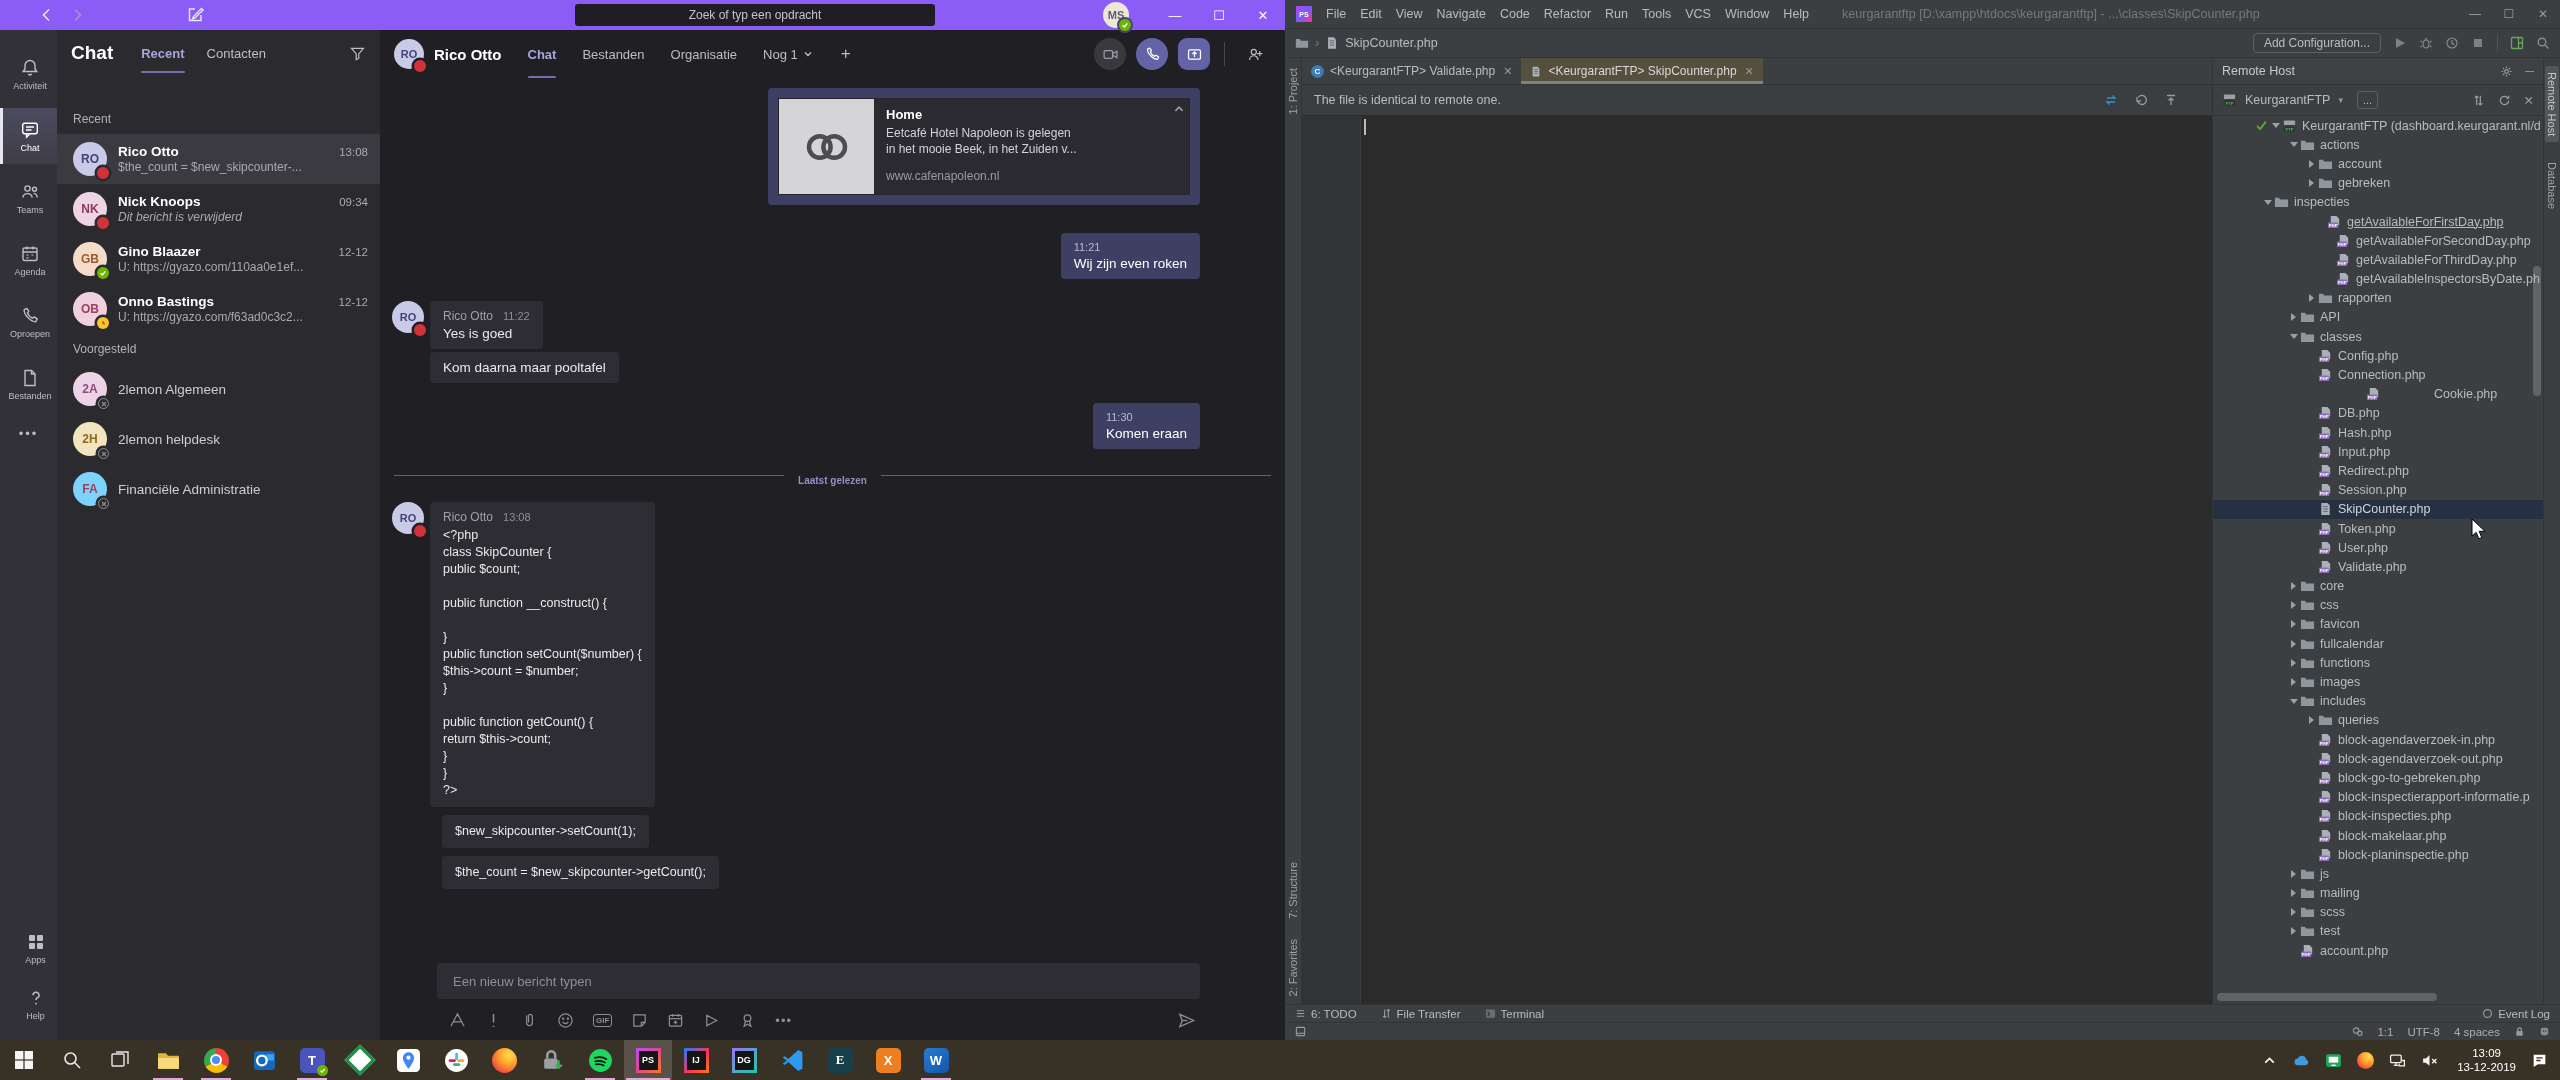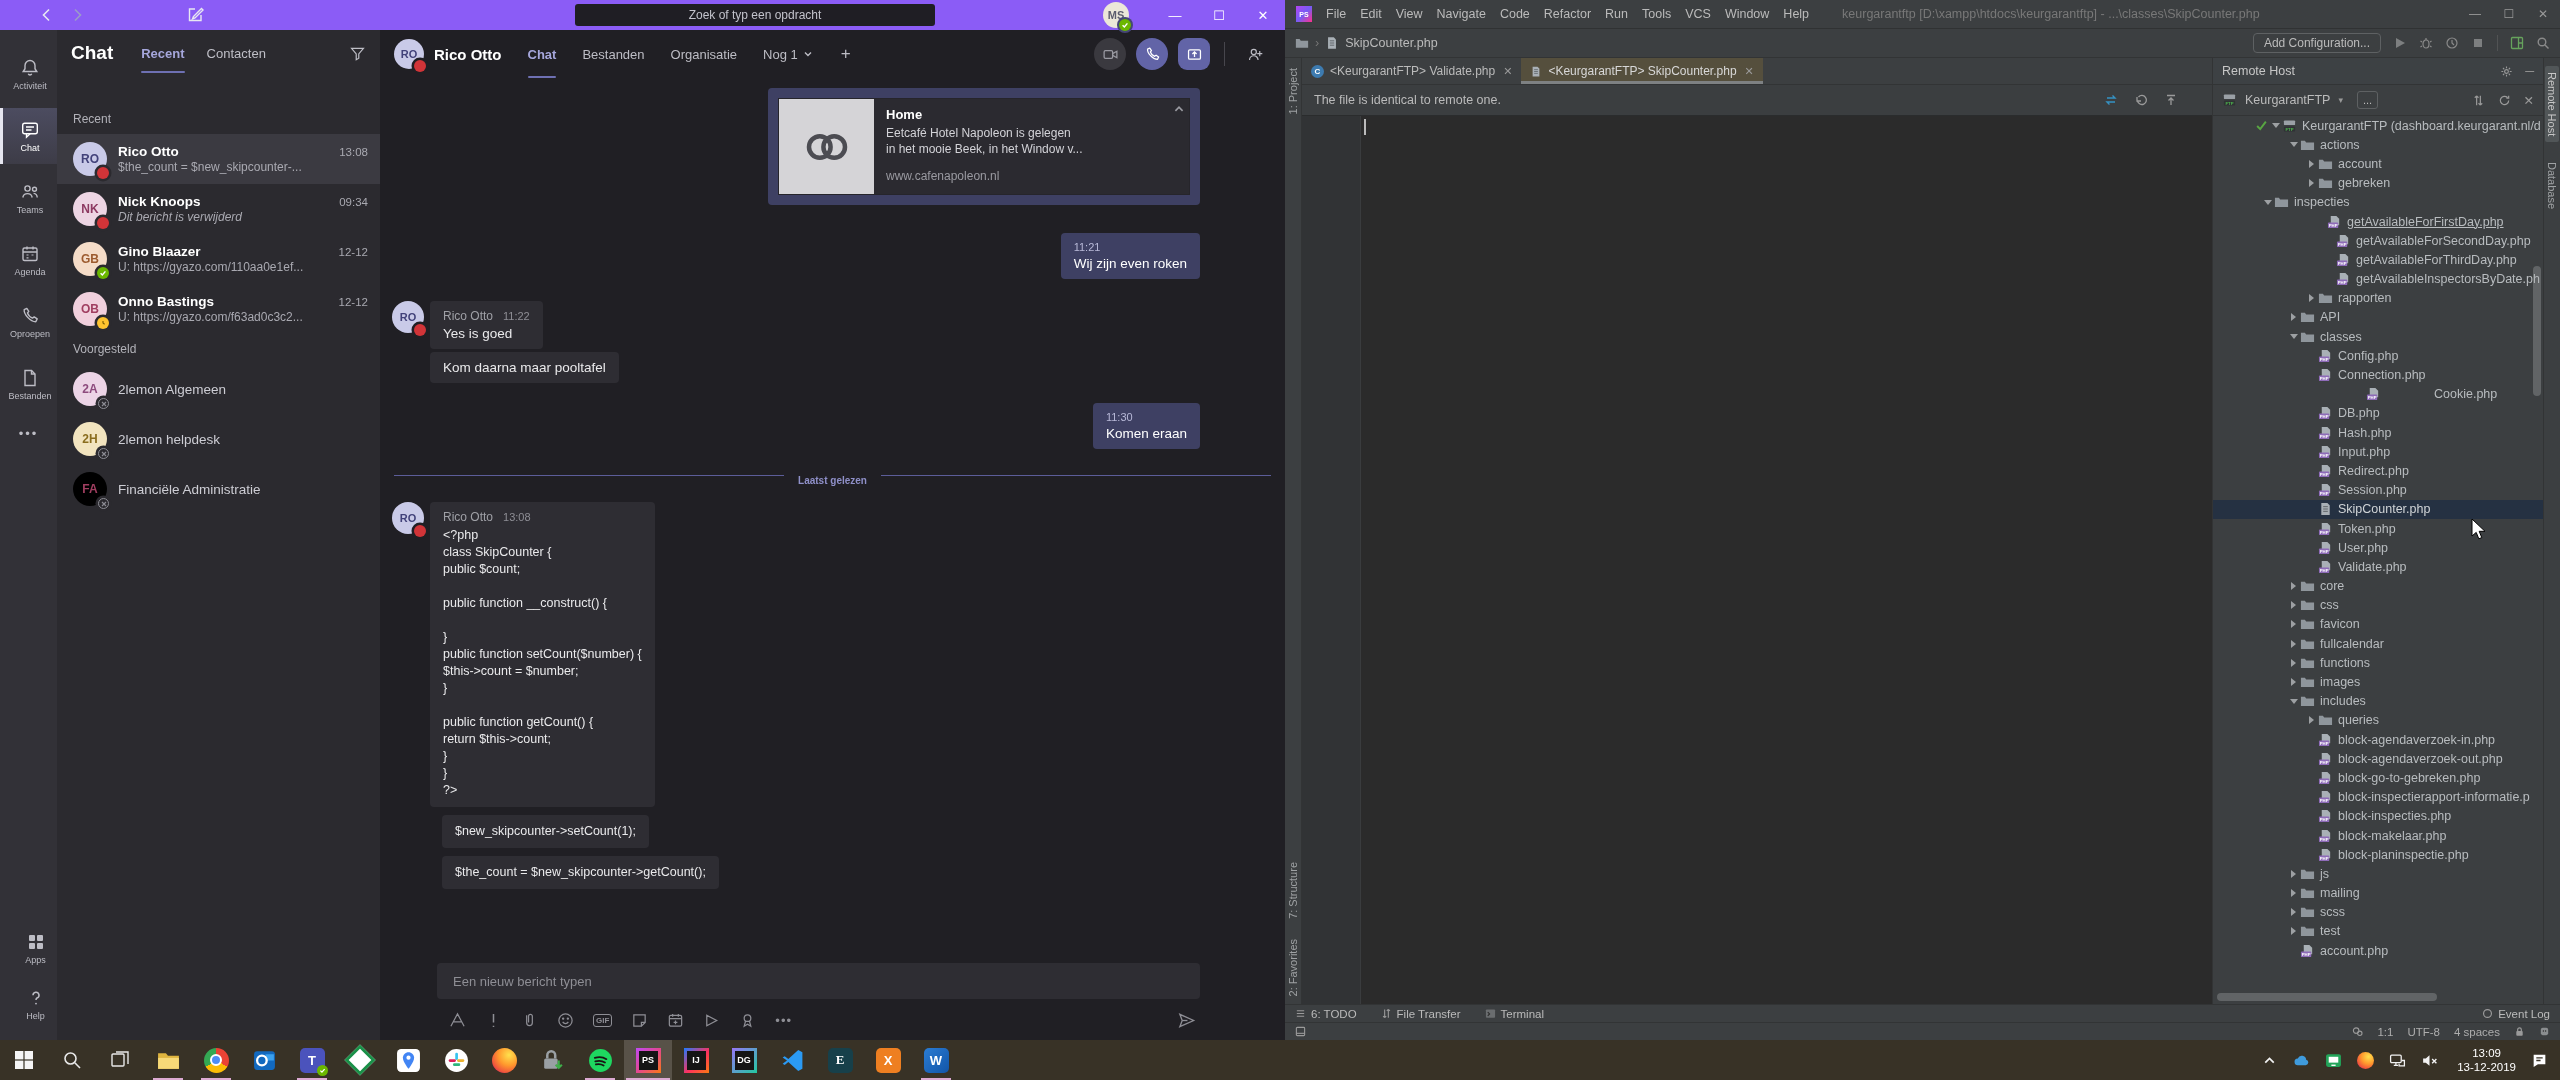--- a/index.html
+++ b/index.html
@@ -425,21 +425,21 @@
                 <span>2H</span>
                 <i class="badge offline">
                   <svg viewBox="0 0 10 10" fill="none" stroke="currentColor" stroke-width="1.4">
                     <path d="M2.5 2.5l5 5M7.5 2.5l-5 5"></path>
                   </svg>
                 </i>
               </span>
               <span class="conv-name">2lemon helpdesk</span>
             </div>
             <div class="conv sugg">
-              <span class="avatar" style="background: #000000; color: rgb(160, 62, 96);">
+              <span class="avatar" style="background: #7dd3fc; color: rgb(160, 62, 96);">
                 <span>FA</span>
                 <i class="badge offline">
                   <svg viewBox="0 0 10 10" fill="none" stroke="currentColor" stroke-width="1.4">
                     <path d="M2.5 2.5l5 5M7.5 2.5l-5 5"></path>
                   </svg>
                 </i>
               </span>
               <span class="conv-name">Financiële Administratie</span>
             </div>
           </div>
@@ -494,21 +494,21 @@
           <div class="linkcard">
             <div class="lc-inner">
               <div class="lc-thumb">
                   <svg viewBox="0 0 60 60" fill="none" stroke="currentColor" stroke-width="5">
                     <circle cx="22" cy="30" r="12"></circle>
                     <circle cx="38" cy="30" r="12"></circle>
                   </svg>
                 </div>
               <div class="lc-body">
                 <div class="lc-title">Home</div>
-                <div class="lc-desc"><span>Eetcafé Hotel Napoleon is gelegen</span><br><span>in het mooie Beek, in het Window v...</span></div>
+                <div class="lc-desc"><span>Eetcafé Hotel Napoleon is gelegen</span><br><span>in het mooie Beek, in het Zuiden v...</span></div>
                 <div class="lc-url">www.cafenapoleon.nl</div>
                 <span class="ico lc-collapse">
                     <svg viewBox="0 0 10 10" fill="none" stroke="currentColor" stroke-width="1.4">
                       <path d="M2 6.5 5 3.5 8 6.5"></path>
                     </svg>
                   </span>
               </div>
             </div>
           </div>
           <div class="msg-out" style="margin-top:28px">

